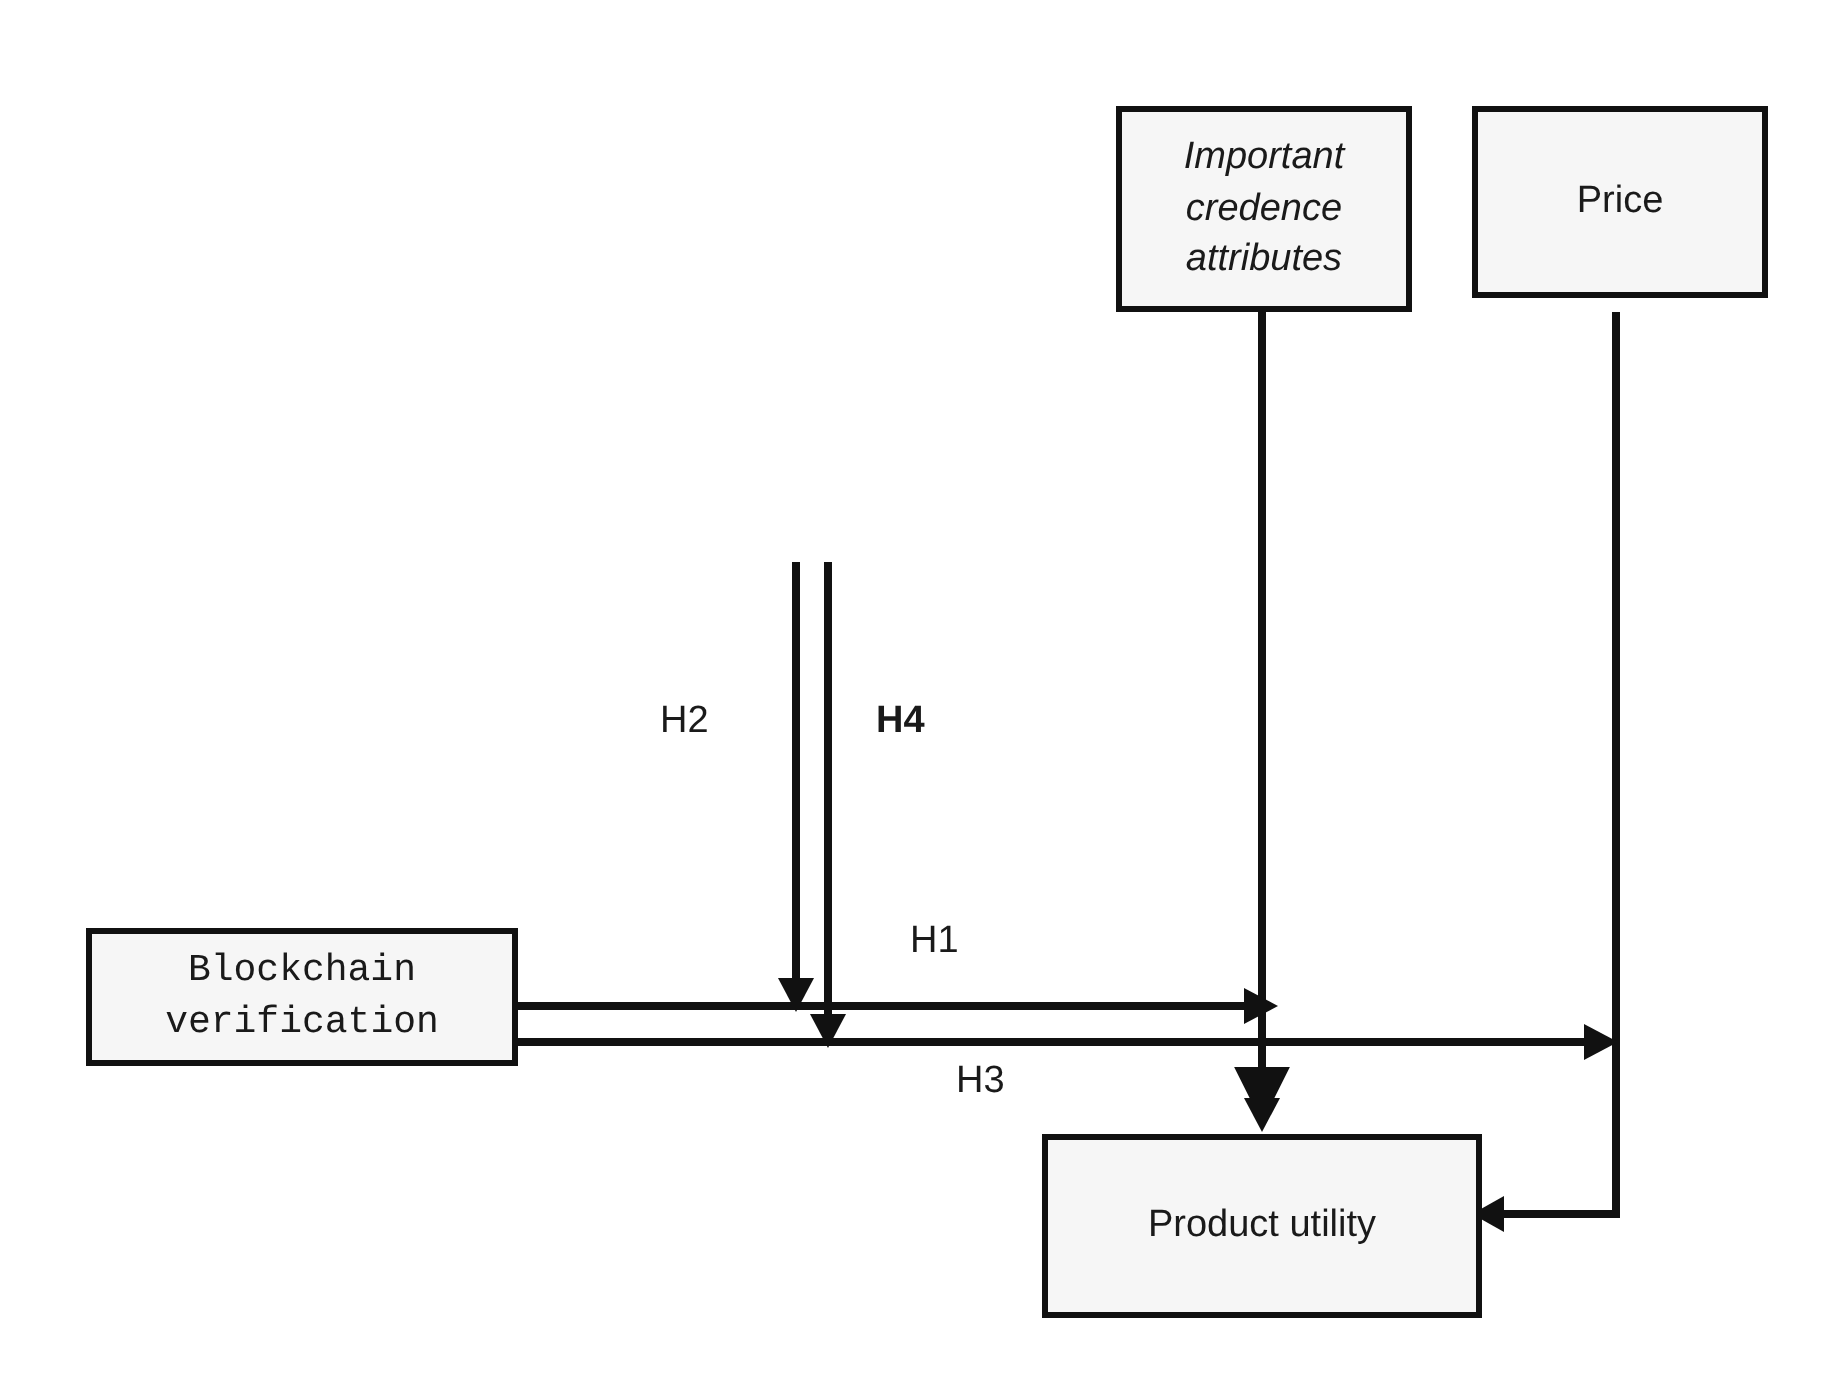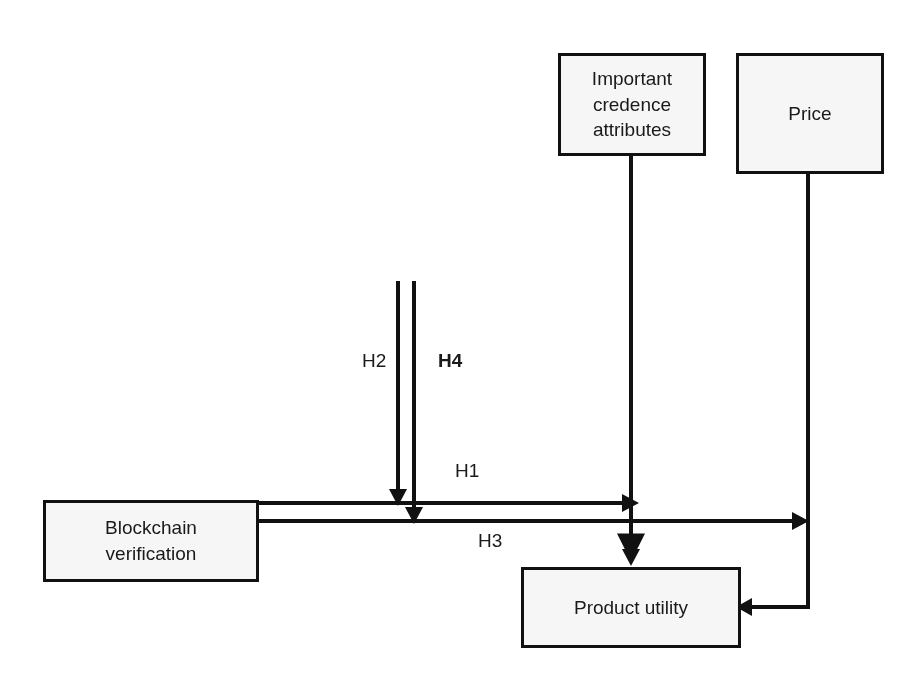--- a/index.html
+++ b/index.html
@@ -88,38 +88,38 @@
       <path d="M 259 503 L 622 503" stroke="#111111" stroke-width="4" fill="none"></path>
       <path d="M 622 494 L 639 503 L 622 512 z" fill="#111111"></path>
     </g>
 
     <g>
       <path d="M 259 521 L 792 521" stroke="#111111" stroke-width="4" fill="none"></path>
       <path d="M 792 512 L 809 521 L 792 530 z" fill="#111111"></path>
     </g>
   </svg>
 
-  <div class="node-box" style="left:558px; top:53px; width:148px; height:103px;">
+  <div class="node-box" style="left:558px; top:53px; width:148px; height:103px;font-style:italic;">
     <span>Important
 credence
 attributes</span>
   </div>
 
-  <div class="node-box" style="left:736px; top:53px; width:148px; height:121px;">
+  <div class="node-box" style="left:736px; top:53px; width:148px; height:96px;">
     <span>Price</span>
   </div>
 
 
-  <div class="node-box" style="left:43px; top:500px; width:216px; height:82px;">
+  <div class="node-box" style="left:43px; top:464px; width:216px; height:69px;font-family:Liberation Mono, monospace;">
     <span>Blockchain
 verification</span>
   </div>
 
-  <div class="node-box" style="left:521px; top:567px; width:220px; height:81px;">
+  <div class="node-box" style="left:521px; top:567px; width:220px; height:92px;">
     <span>Product utility</span>
   </div>
 
-  <div class="edge-label" style="left:330px; top:350px;margin-left:32px;">H2</div>
+  <div class="edge-label" style="left:330px; top:350px;">H2</div>
   <div class="edge-label" style="left:438px; top:350px;font-weight:bold;">H4</div>
   <div class="edge-label" style="left:455px; top:460px;">H1</div>
   <div class="edge-label" style="left:452px; top:530px;margin-left:26px;">H3</div>
 
 </div>
 
 </body></html>

